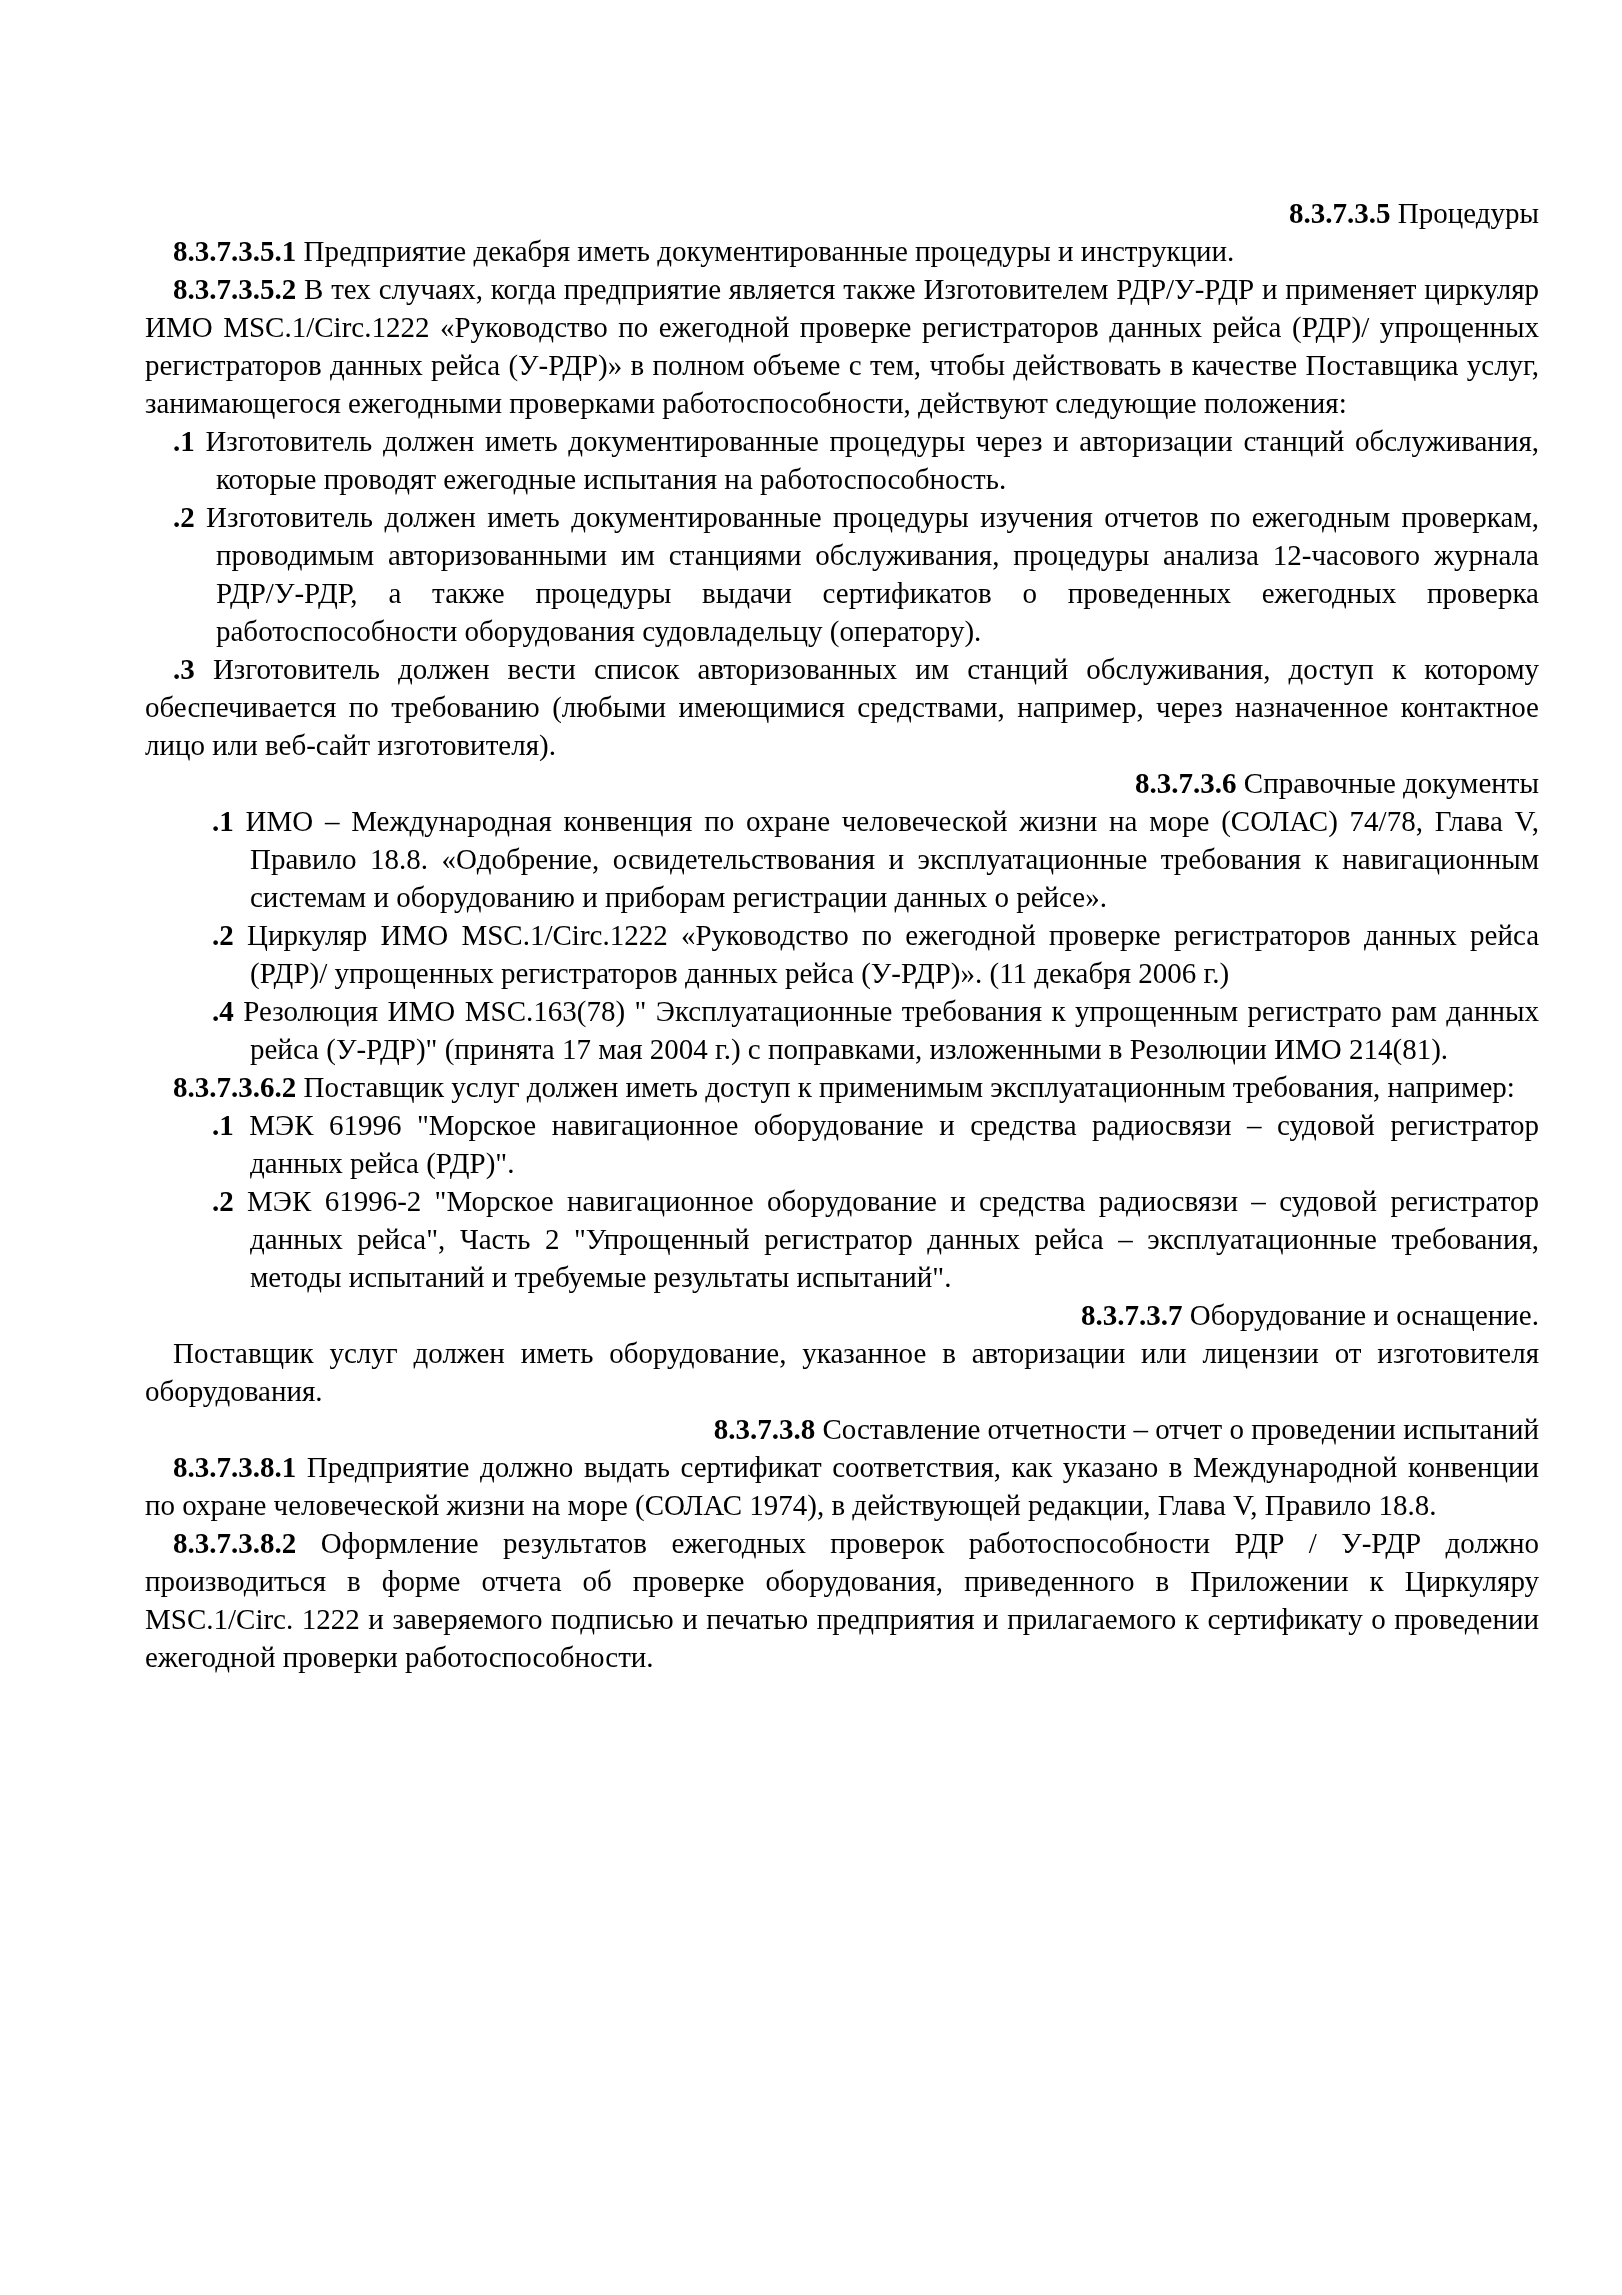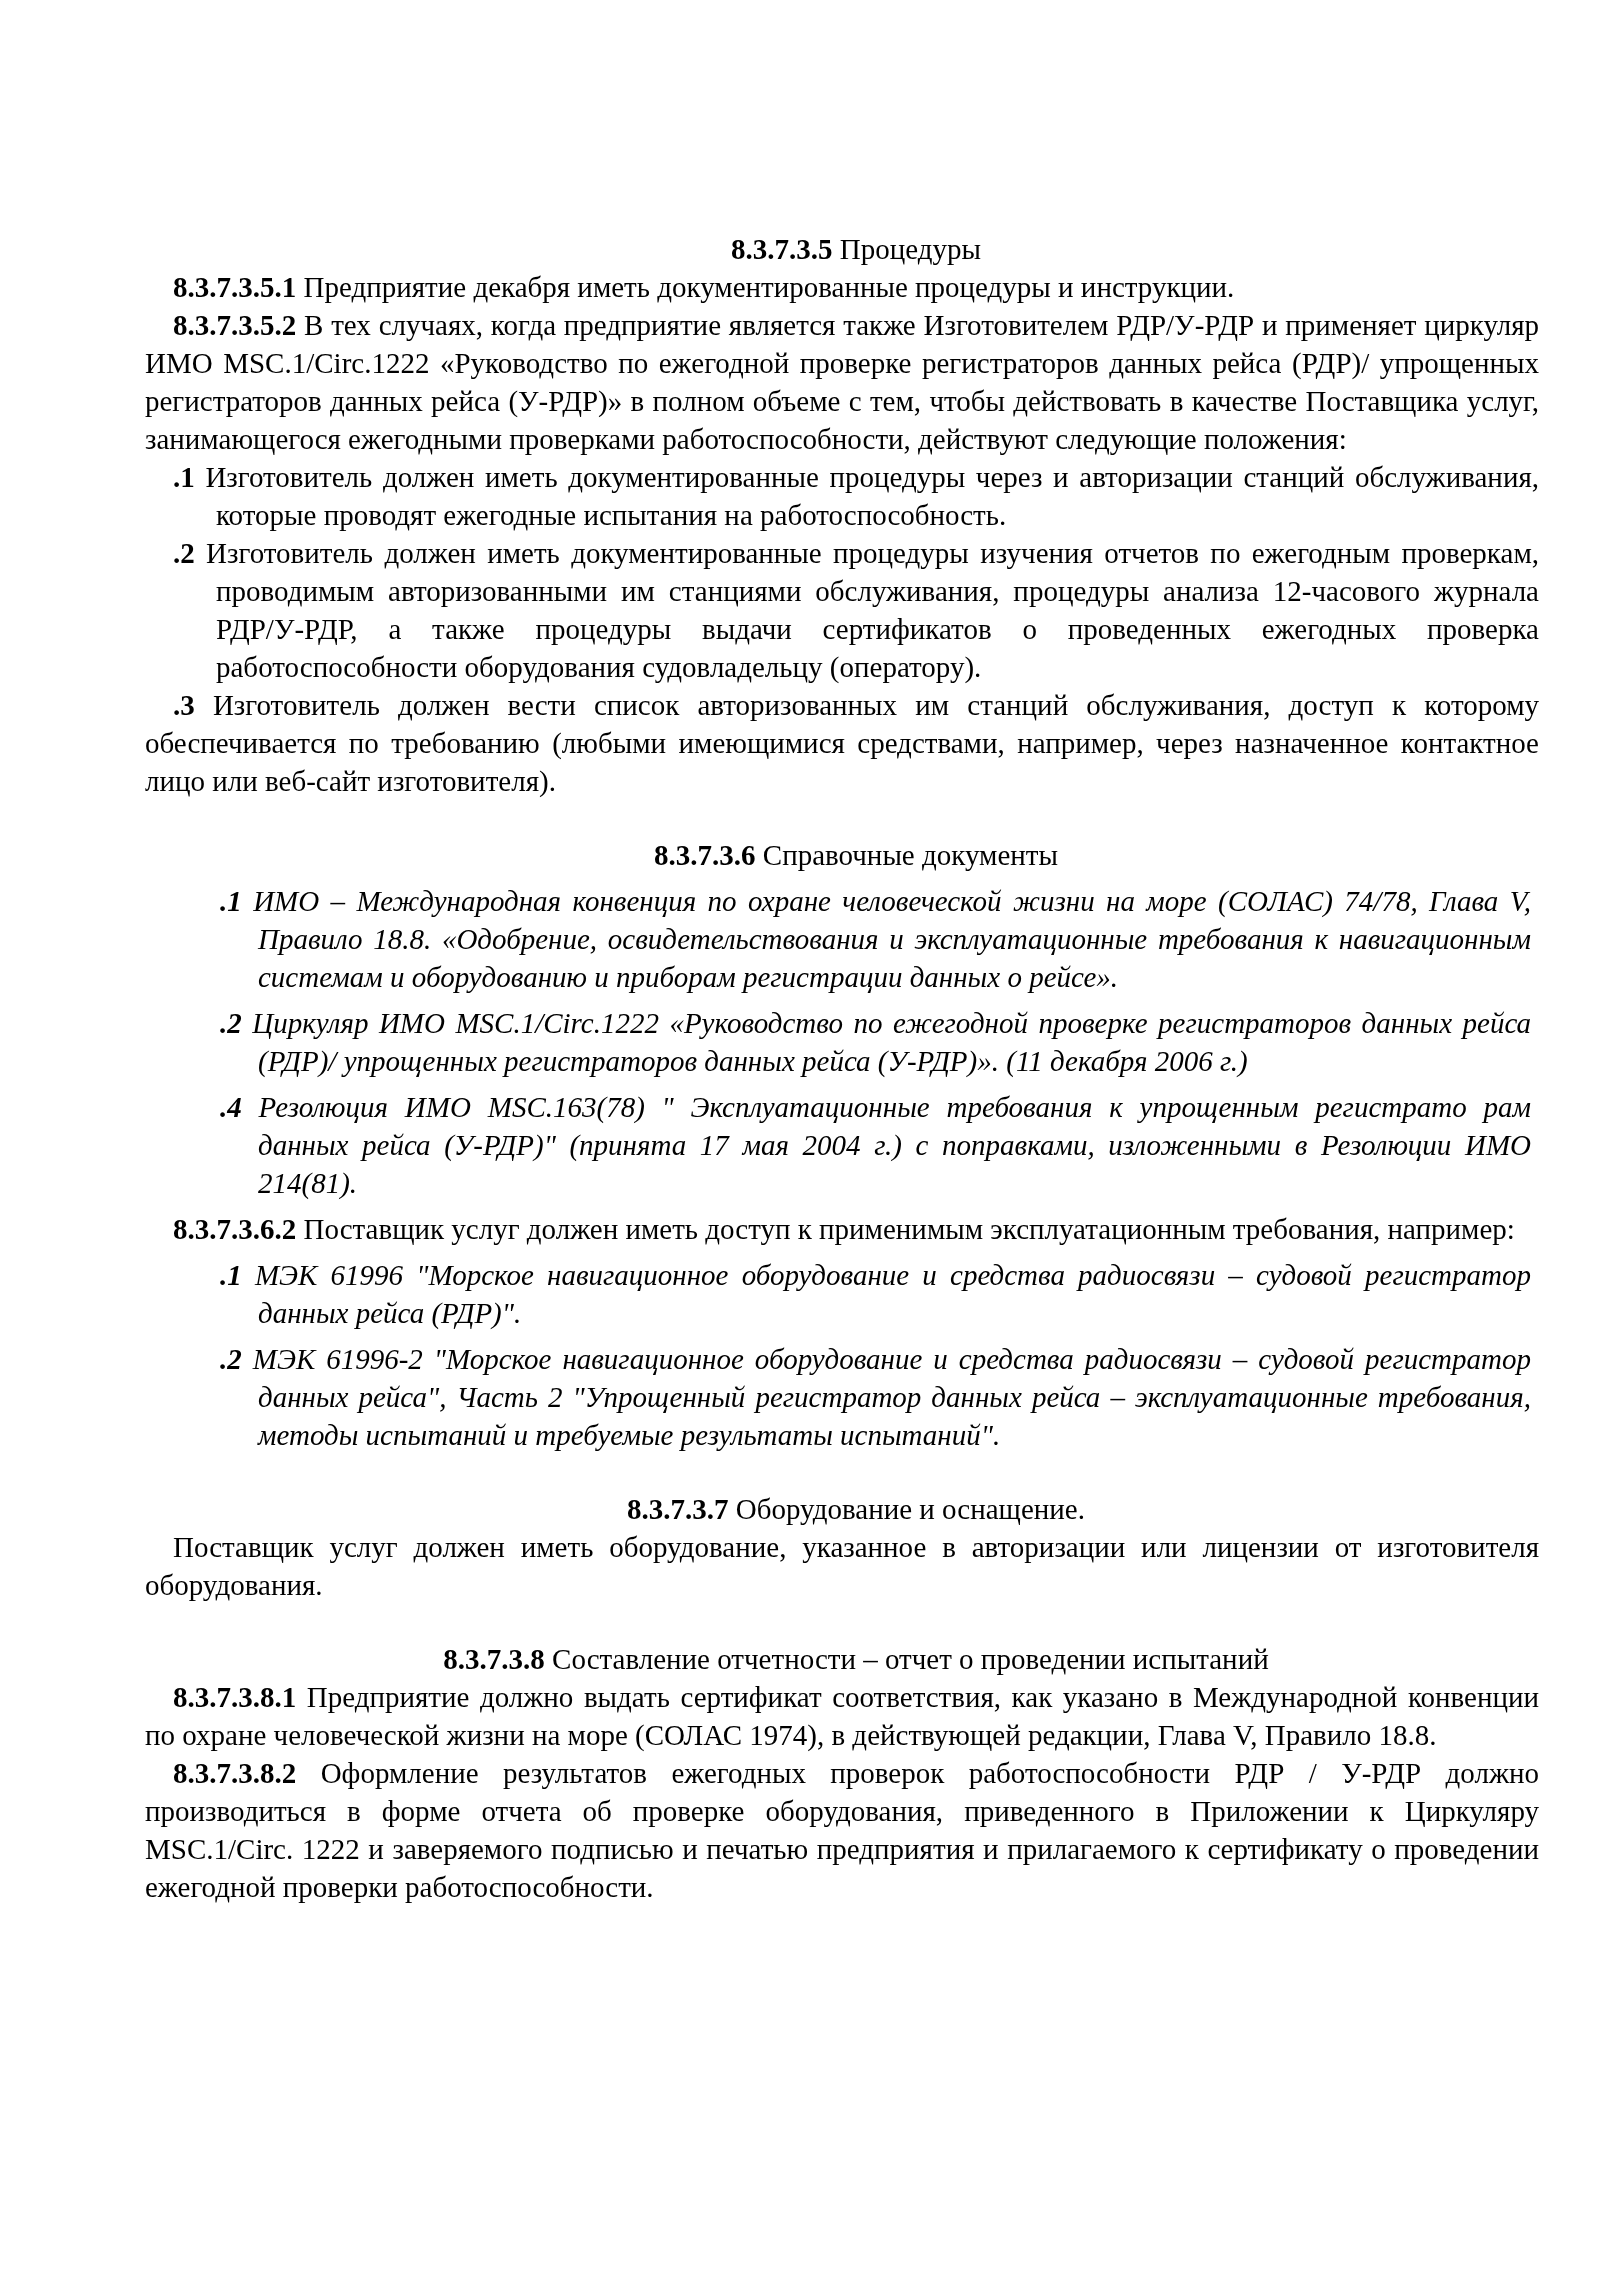--- a/index.html
+++ b/index.html
@@ -8,25 +8,25 @@
     position: absolute;
     left: 145px;
     top: 194px;
     width: 1394px;
     font-family: "Liberation Serif", "DejaVu Serif", serif;
     font-size: 29px;
     line-height: 38px;
     color: #000000;
   }
   .p { margin: 0; text-align: justify; text-indent: 28px; }
-  .p.noindent-head { text-align: center; margin-top: 36px; }
+  .p.noindent-head { text-align: right; }
   .num { font-weight: bold; }
   .li1 { margin: 0; text-align: justify; padding-left: 71px; text-indent: -43px; }
   .li1.flow { padding-left: 0; text-indent: 28px; }
-  .li2 { margin: 8px; text-align: justify; padding-left: 105px; text-indent: -38px; font-style: italic; }
+  .li2 { margin: 0; text-align: justify; padding-left: 105px; text-indent: -38px; }
 </style>
 </head>
 <body>
 
 <div class="page">
 
   <p class="p noindent-head"><span class="num">8.3.7.3.5</span><span> Процедуры</span></p>
 
   <p class="p"><span class="num">8.3.7.3.5.1</span><span> Предприятие декабря иметь документированные процедуры и инструкции.</span></p>
 

